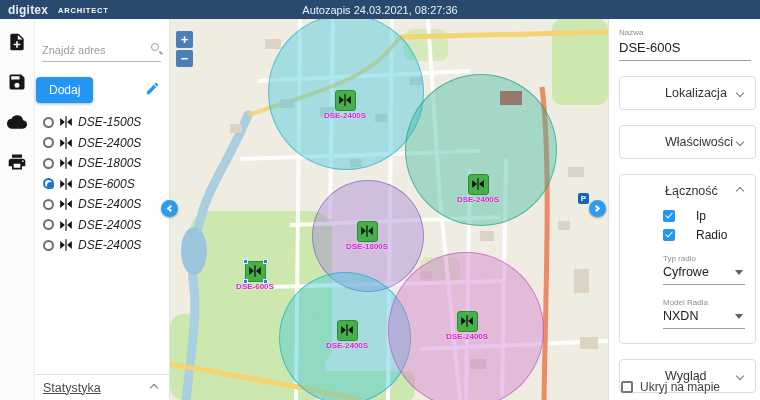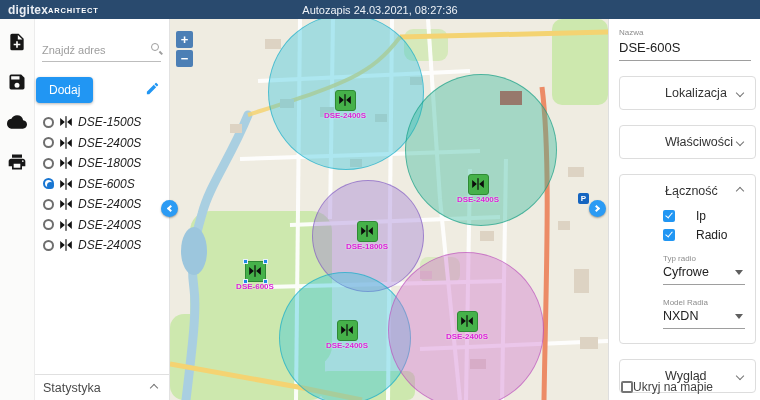--- a/index.html
+++ b/index.html
@@ -3,21 +3,21 @@
 <meta charset="utf-8">
 <style>
   html,body{margin:0;padding:0;background:#888;}
   *{box-sizing:border-box;font-family:"Liberation Sans",sans-serif;}
   #app{position:relative;width:760px;height:400px;background:#ef4444;overflow:hidden;}
 
   
   .topbar{position:absolute;left:0;top:0;width:760px;height:19px;background:#294a6e;display:flex;align-items:center;}
   .brand{position:absolute;left:8px;top:0;height:19px;display:flex;align-items:center;}
   .brand-main{color:#e9edf3;font-weight:bold;font-size:12px;letter-spacing:.2px;}
-  .brand-sub{color:#fff;font-weight:bold;font-size:7.5px;letter-spacing:.8px;margin-left:0;margin-top:2px;}
+  .brand-sub{color:#fff;font-weight:bold;font-size:7.5px;letter-spacing:.8px;margin-left:10px;margin-top:2px;}
   .autosave{width:100%;text-align:center;color:#eef2f7;font-size:11px;}
 
   
   .rail{position:absolute;left:0;top:19px;width:35px;height:381px;background:#fbfbfa;border-right:1px solid #ececec;display:flex;flex-direction:column;align-items:center;padding-top:13px;gap:16px;}
   .rail svg{width:20px;height:20px;fill:#161616;cursor:pointer;}
 
   
   .leftpanel{position:absolute;left:35px;top:19px;width:135px;height:381px;background:#fff;border-right:1px solid #e2e2e2;}
   .search-row{position:relative;margin:19px 8px 0 7px;border-bottom:1px solid #bdbdbd;height:24px;display:flex;align-items:center;}
   .search-input{border:none;outline:none;width:105px;font-size:11px;color:#333;background:transparent;padding:0;}
@@ -29,21 +29,21 @@
   .pencil svg{width:15px;height:15px;fill:#2196f3;cursor:pointer;}
   .device-list{margin-top:9px;font-style:italic;}
   .device-row{display:flex;align-items:center;gap:5px;height:20.5px;padding-left:8px;cursor:pointer;}
   .radio{width:11px;height:11px;border:2px solid #6e6e6e;border-radius:50%;position:relative;flex:none;}
   .radio.checked{border-color:#1976d2;}
   .radio.checked::after{content:"";position:absolute;left:2px;top:2px;width:7px;height:7px;border-radius:50%;background:#1976d2;}
   .ant-ic{width:14px;height:14px;flex:none;display:flex;}
   .ant-ic svg{width:14px;height:14px;fill:#111;}
   .device-label{font-size:12px;color:#212121;}
   .stats-bar{position:absolute;left:0;bottom:0;width:100%;height:26px;border-top:1px solid #e0e0e0;display:flex;align-items:center;justify-content:space-between;padding:0 12px 0 8px;cursor:pointer;}
-  .stats-label{font-size:12.5px;color:#4a4a4a;}
+  .stats-label{font-size:12.5px;color:#4a4a4a;text-decoration:underline;}
 
   .chev{display:inline-block;width:6px;height:6px;border-right:1.6px solid #757575;border-bottom:1.6px solid #757575;transform:rotate(45deg);}
   .chev.up{transform:rotate(225deg);}
   .chev.left{transform:rotate(135deg);}
   .chev.right{transform:rotate(-45deg);}
   .chev.white{border-color:#fff;border-width:2px;width:5px;height:5px;}
 
   
   .map{position:absolute;left:170px;top:19px;width:438px;height:381px;overflow:hidden;background:#efece1;cursor:grab;}
   .map-base{position:absolute;left:0;top:0;}
@@ -70,21 +70,21 @@
   .cb-row{display:flex;align-items:center;gap:21px;margin-bottom:5px;cursor:pointer;}
   .cb{width:12px;height:12px;border-radius:2px;flex:none;position:relative;}
   .cb.checked{background:#2196f3;}
   .cb.checked::after{content:"";position:absolute;left:3.5px;top:1px;width:3px;height:6px;border-right:1.8px solid #fff;border-bottom:1.8px solid #fff;transform:rotate(40deg);}
   .cb.unchecked{border:2px solid #757575;background:#fff;}
   .cb-label{font-size:12px;color:#212121;}
   .sel-group{margin-top:12px;}
   .sel-row{display:flex;align-items:center;justify-content:space-between;border-bottom:1px solid #9e9e9e;padding:2px 2px 5px 0;cursor:pointer;}
   .sel-value{font-size:12.5px;color:#212121;}
   .caret{width:0;height:0;border-left:4px solid transparent;border-right:4px solid transparent;border-top:5px solid #5f5f5f;}
-  .hide-row{position:absolute;left:12px;bottom:6px;display:flex;align-items:center;cursor:pointer;}
+  .hide-row{position:absolute;left:12px;bottom:6px;display:flex;align-items:center;gap:7px;cursor:pointer;}
   .hide-label{font-size:12px;color:#424242;}
 </style>
 </head>
 <body>
 
 <div id="app">
 
   <div class="topbar">
     <div class="brand">
       <span class="brand-main">digitex</span>

